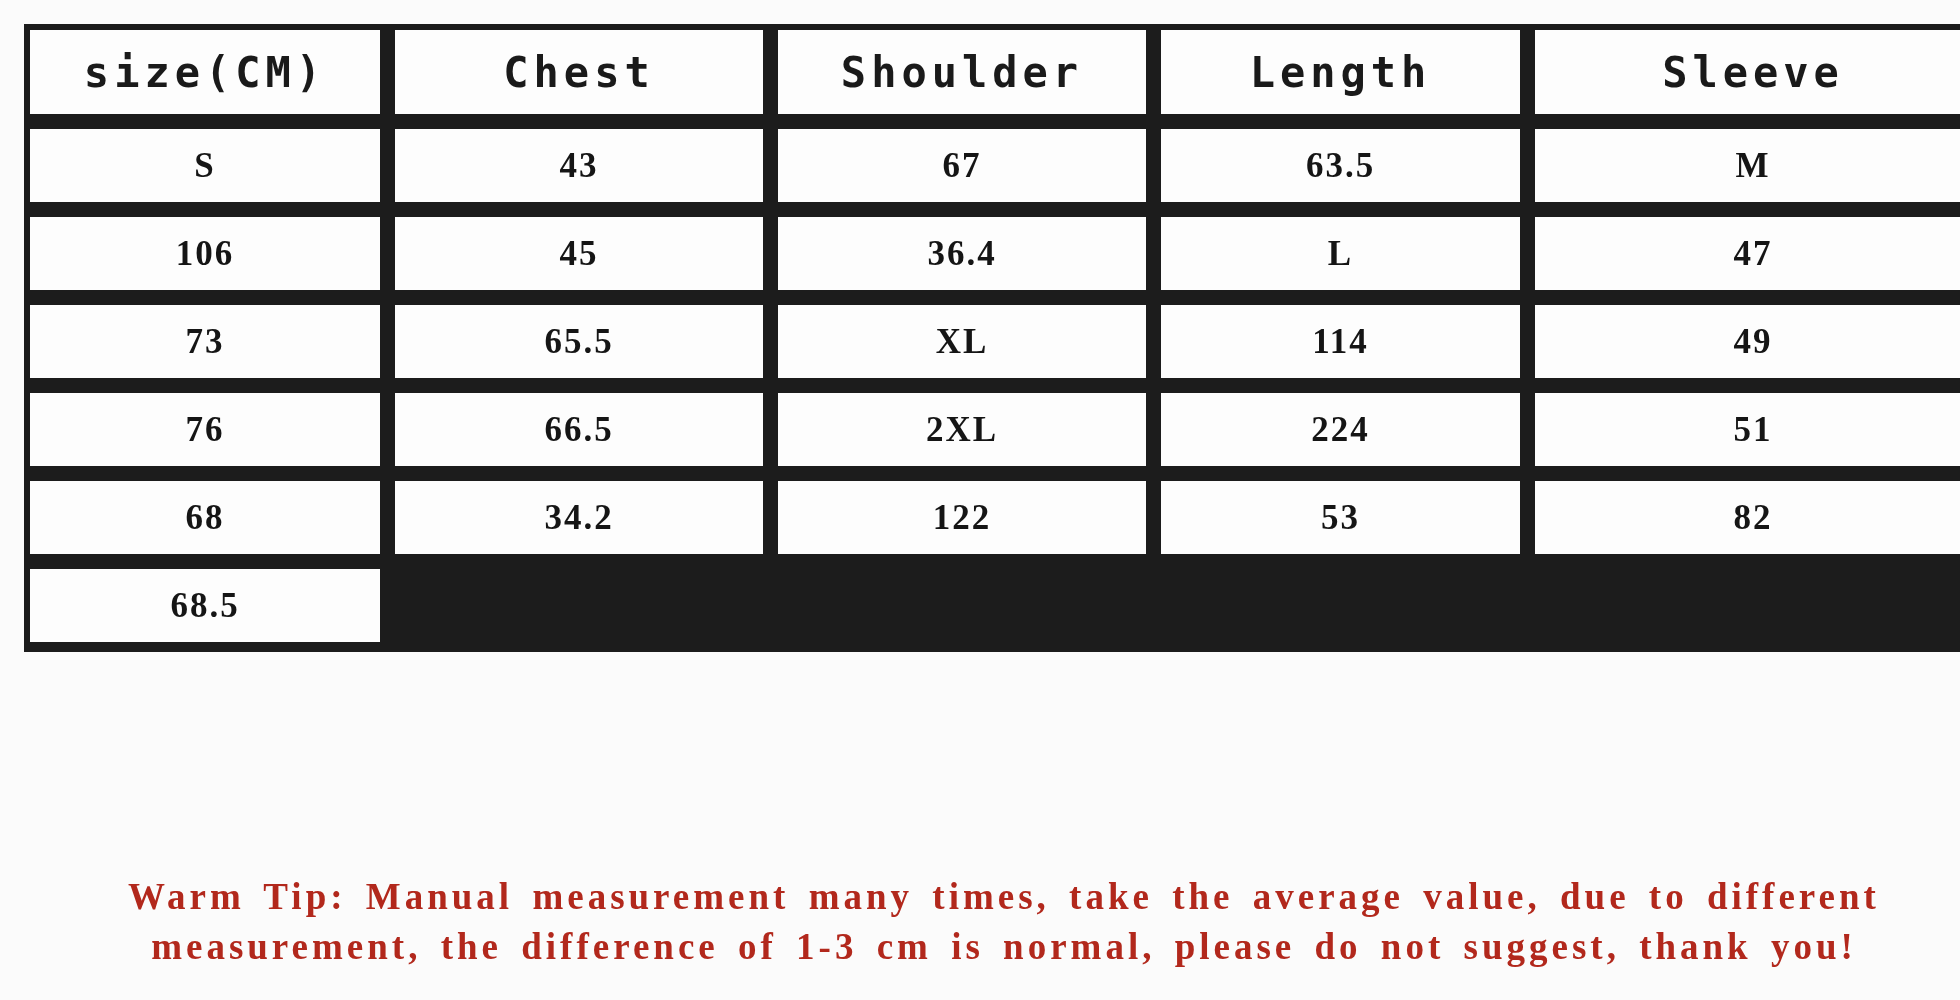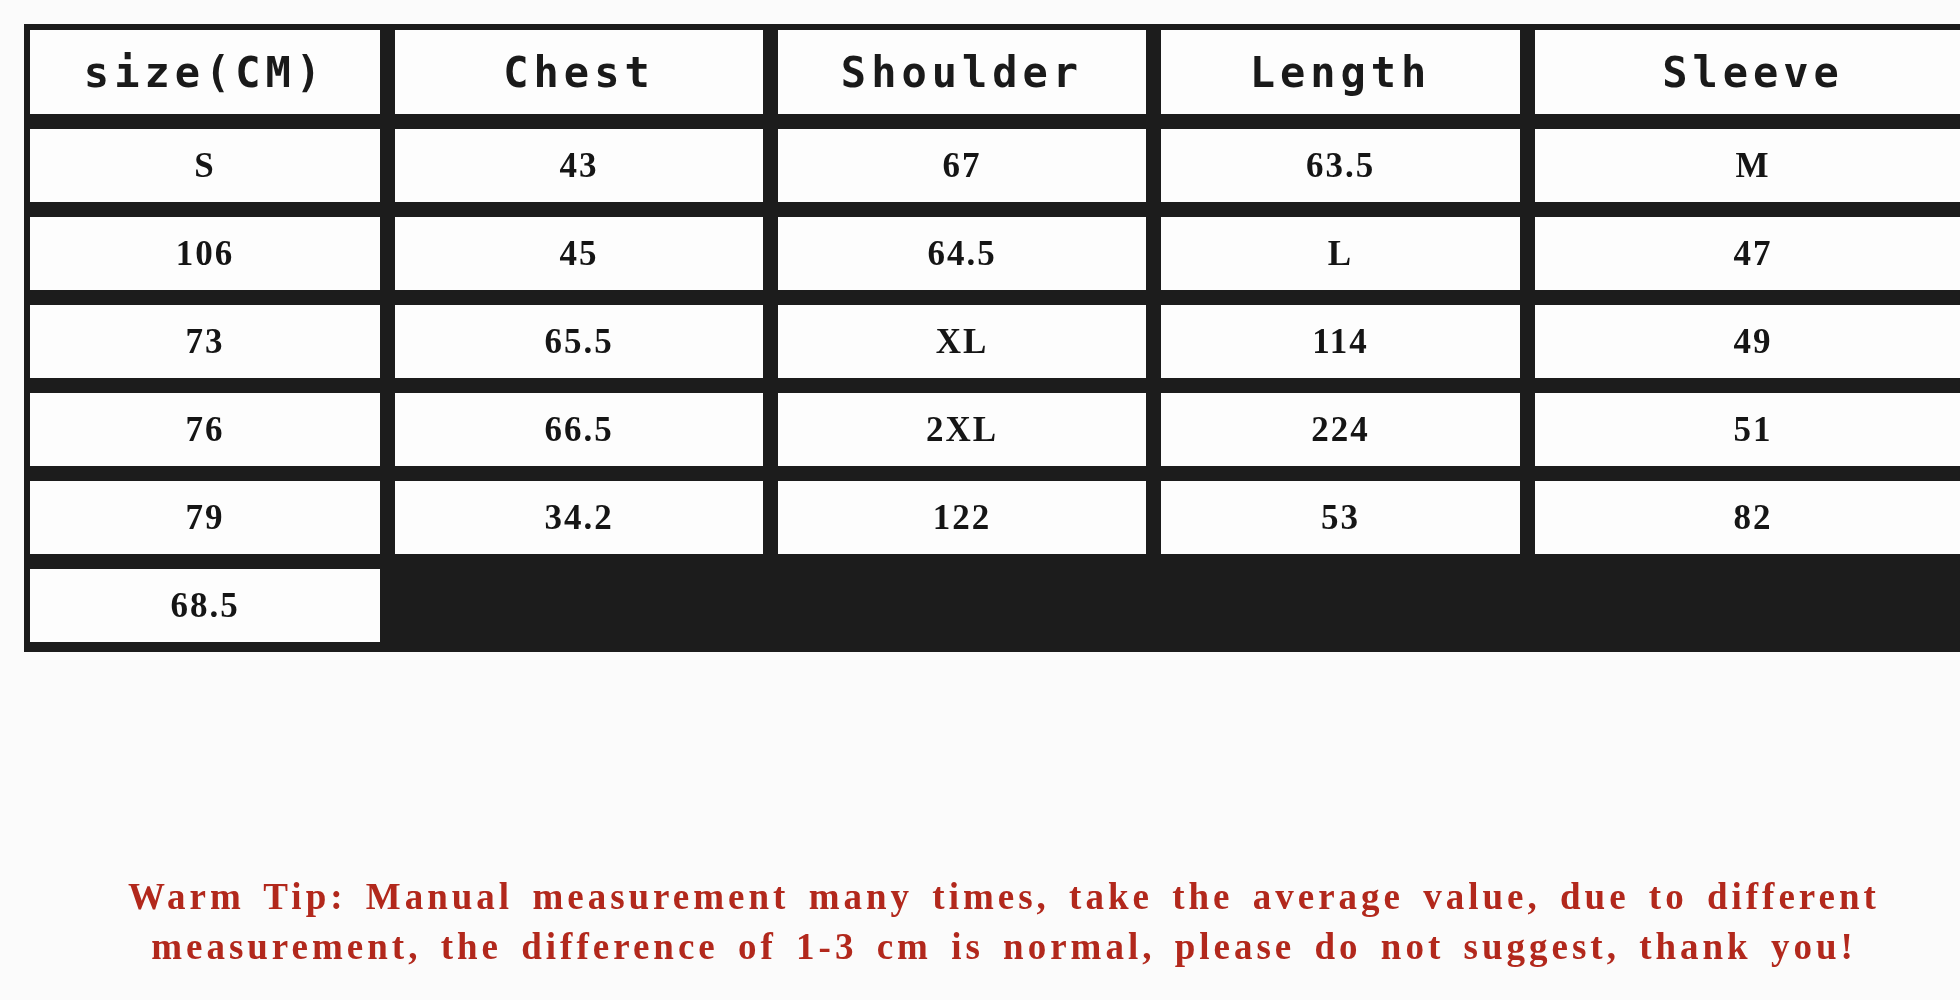--- a/index.html
+++ b/index.html
@@ -85,34 +85,34 @@
       <div class="cell hcell">Shoulder</div>
       <div class="cell hcell">Length</div>
       <div class="cell hcell">Sleeve</div>
       <div class="cell dcell">S</div>
       <div class="cell dcell">43</div>
       <div class="cell dcell">67</div>
       <div class="cell dcell">63.5</div>
       <div class="cell dcell">M</div>
       <div class="cell dcell">106</div>
       <div class="cell dcell">45</div>
-      <div class="cell dcell">64.5</div>
+      <div class="cell dcell">36.4</div>
       <div class="cell dcell">L</div>
       <div class="cell dcell">47</div>
       <div class="cell dcell">73</div>
       <div class="cell dcell">65.5</div>
       <div class="cell dcell">XL</div>
       <div class="cell dcell">114</div>
       <div class="cell dcell">49</div>
       <div class="cell dcell">76</div>
       <div class="cell dcell">66.5</div>
       <div class="cell dcell">2XL</div>
       <div class="cell dcell">224</div>
       <div class="cell dcell">51</div>
-      <div class="cell dcell">79</div>
+      <div class="cell dcell">68</div>
       <div class="cell dcell">34.2</div>
       <div class="cell dcell">122</div>
       <div class="cell dcell">53</div>
       <div class="cell dcell">82</div>
       <div class="cell dcell">68.5</div>
     </div>
 
   <div class="warm-tip" style="color: rgb(178, 40, 28);">
     <div>Warm Tip: Manual measurement many times, take the average value, due to different</div>
     <div>measurement, the difference of 1-3 cm is normal, please do not suggest, thank you!</div>

